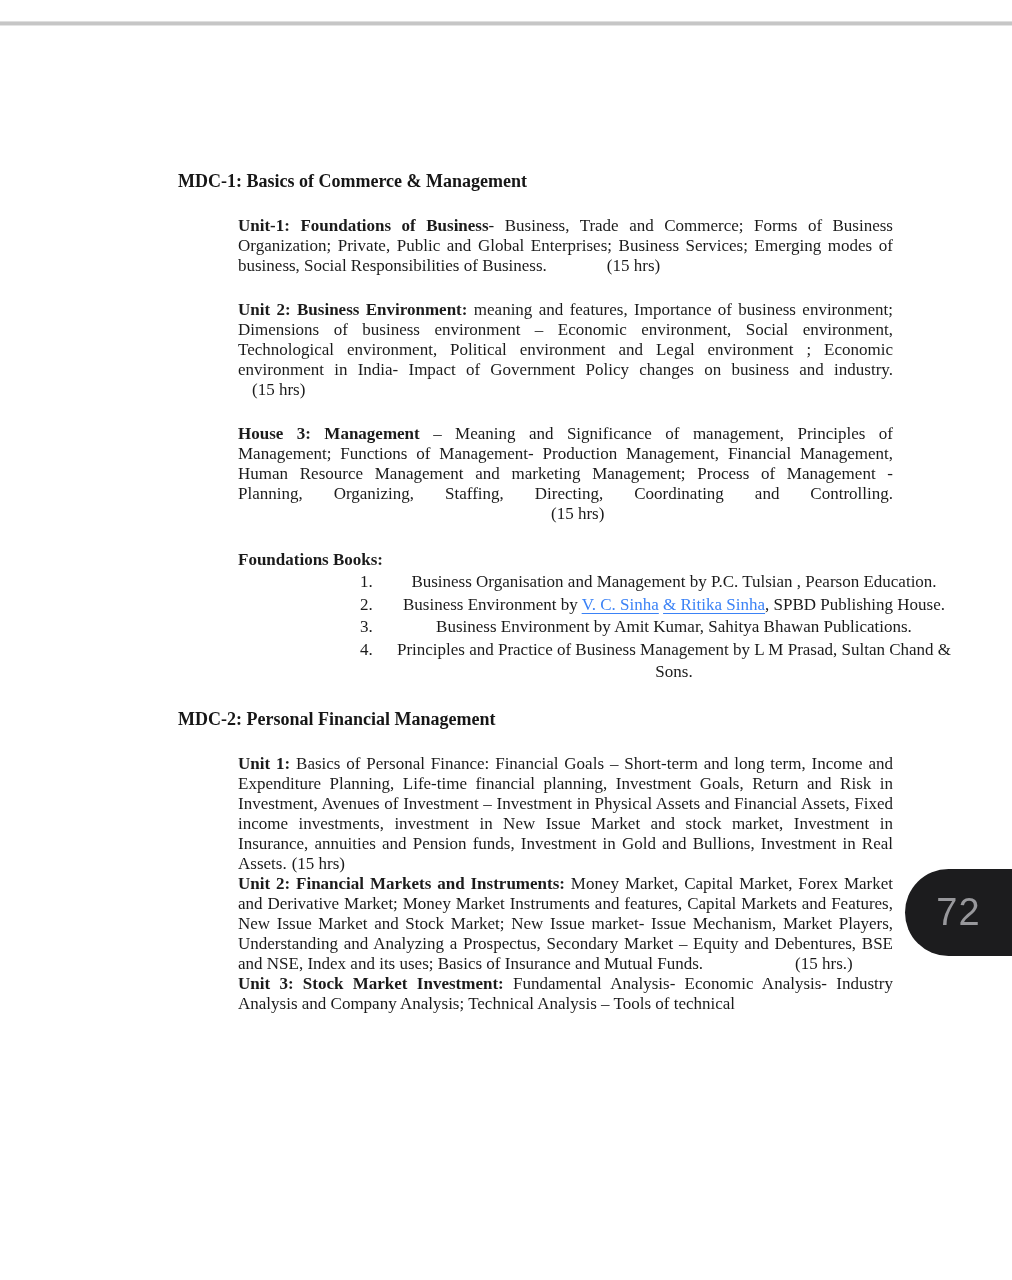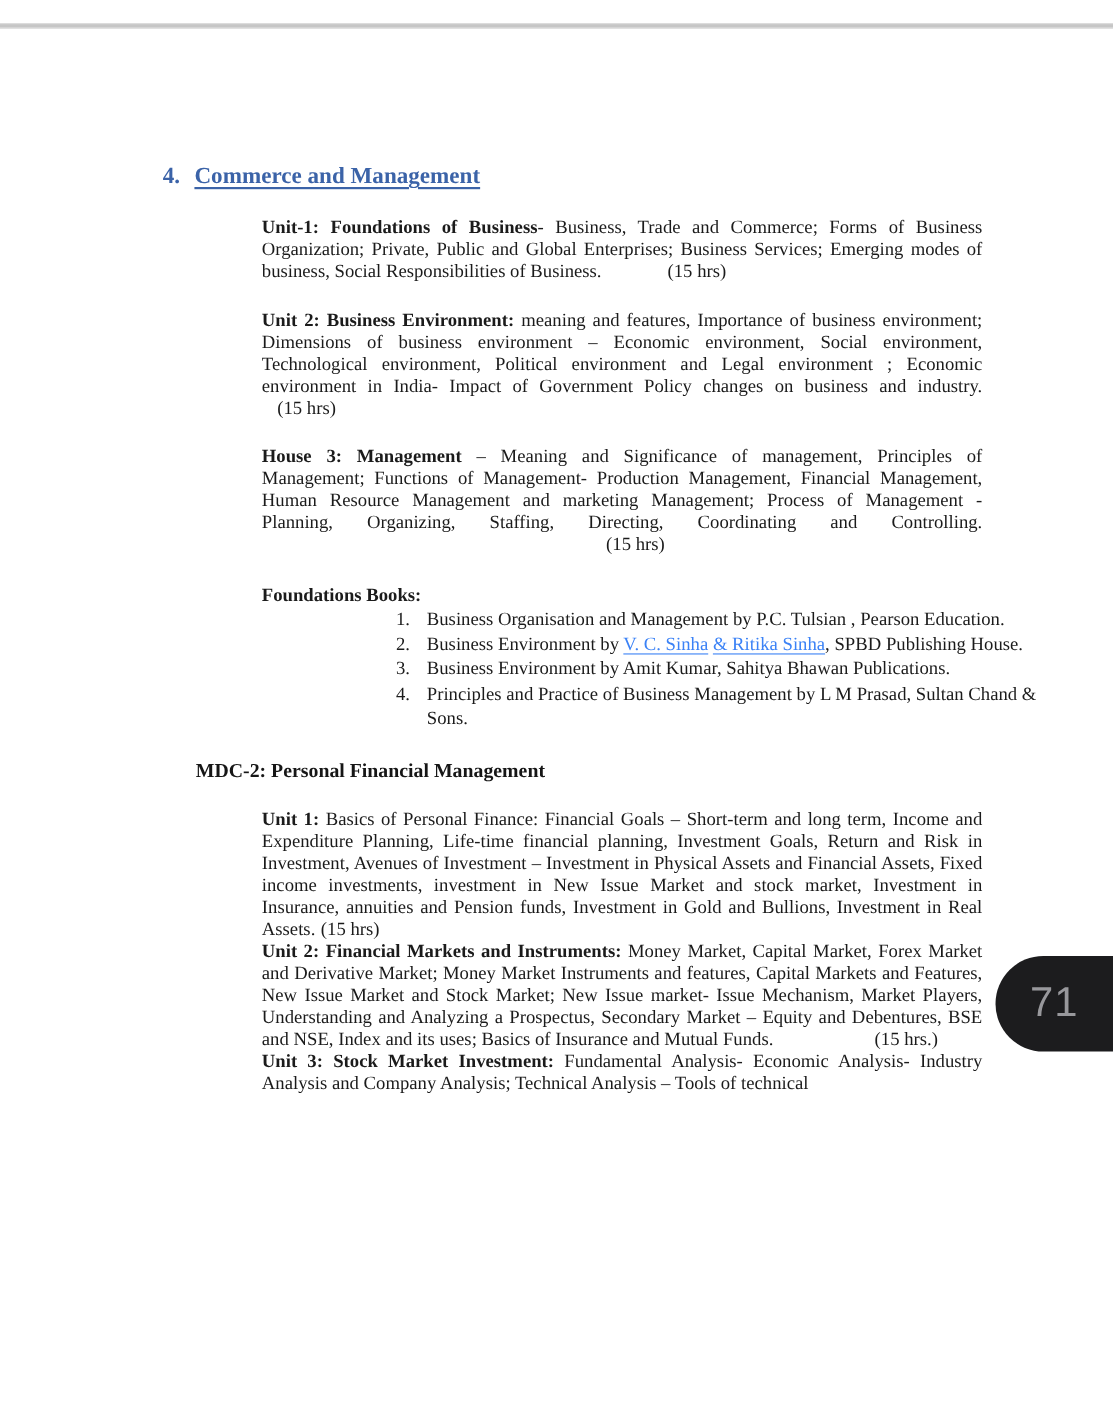--- a/index.html
+++ b/index.html
@@ -91,21 +91,21 @@
     margin: 0 0 0 212px; 
     width: 600px;
     font-size: 17px;
     line-height: 22.5px;
   }
   .book-row { display: flex; }
   .book-num {
     flex: 0 0 28px;
     text-align: left;
   }
-  .book-text { flex: 1; }
+  .book-text { flex: 1; text-align: center; }
   .doc-link {
     color: #3b82f6;
     text-decoration: underline;
     text-underline-offset: 3px;
     cursor: pointer;
   }
   
   .page-badge {
     position: absolute;
     top: 869px;
@@ -125,24 +125,22 @@
 </style>
 </head>
 <body>
 
 <div class="page">
 
   <div class="page-separator"></div>
 
   <div class="content">
 
-    <h1 class="section-heading">
-      <span class="num">4.</span><span class="title-link">Commerce and Management</span>
-    </h1>
 
+    <h2 class="mdc-title">MDC-1: Basics of Commerce &amp; Management</h2>
 
     <div class="unit-block">
       <p class="unit spaced"><b>Unit-1: Foundations of Business</b><span>- Business, Trade and Commerce; Forms of Business Organization; Private, Public and Global Enterprises; Business Services; Emerging modes of business, Social Responsibilities of Business.</span><span class="hours gap-md">(15 hrs)</span></p>
 
       <p class="unit spaced"><b>Unit 2: Business Environment:</b><span> meaning and features, Importance of business environment; Dimensions of business environment – Economic environment, Social environment, Technological environment, Political environment and Legal environment ; Economic environment in India- Impact of Government Policy changes on business and industry.</span><span class="hours gap-sm">(15 hrs)</span></p>
 
       <p class="unit spaced"><b>House 3: Management</b><span> – Meaning and Significance of management, Principles of Management; Functions of Management- Production Management, Financial Management, Human Resource Management and marketing Management; Process of Management - Planning, Organizing, Staffing, Directing, Coordinating and Controlling.</span><span class="hours gap-xl">(15 hrs)</span></p>
     </div>
 
     <div class="books-head">Foundations Books:</div>
@@ -172,16 +170,16 @@
       <p class="unit spaced"><b>Unit 1:</b><span> Basics of Personal Finance: Financial Goals – Short-term and long term, Income and Expenditure Planning, Life-time financial planning, Investment Goals, Return and Risk in Investment, Avenues of Investment – Investment in Physical Assets and Financial Assets, Fixed income investments, investment in New Issue Market and stock market, Investment in Insurance, annuities and Pension funds, Investment in Gold and Bullions, Investment in Real Assets.</span><span class="hours gap-xs">(15 hrs)</span></p>
 
       <p class="unit"><b>Unit 2: Financial Markets and Instruments:</b><span> Money Market, Capital Market, Forex Market and Derivative Market; Money Market Instruments and features, Capital Markets and Features, New Issue Market and Stock Market; New Issue market- Issue Mechanism, Market Players, Understanding and Analyzing a Prospectus, Secondary Market – Equity and Debentures, BSE and NSE, Index and its uses; Basics of Insurance and Mutual Funds.</span><span class="hours gap-lg">(15 hrs.)</span></p>
 
       <p class="unit"><b>Unit 3: Stock Market Investment:</b><span> Fundamental Analysis- Economic Analysis- Industry Analysis and Company Analysis; Technical Analysis – Tools of technical</span></p>
     </div>
 
   </div>
 
   <div class="page-badge">
-    <span>71</span>
+    <span>72</span>
   </div>
 
 </div>
 
 </body></html>

